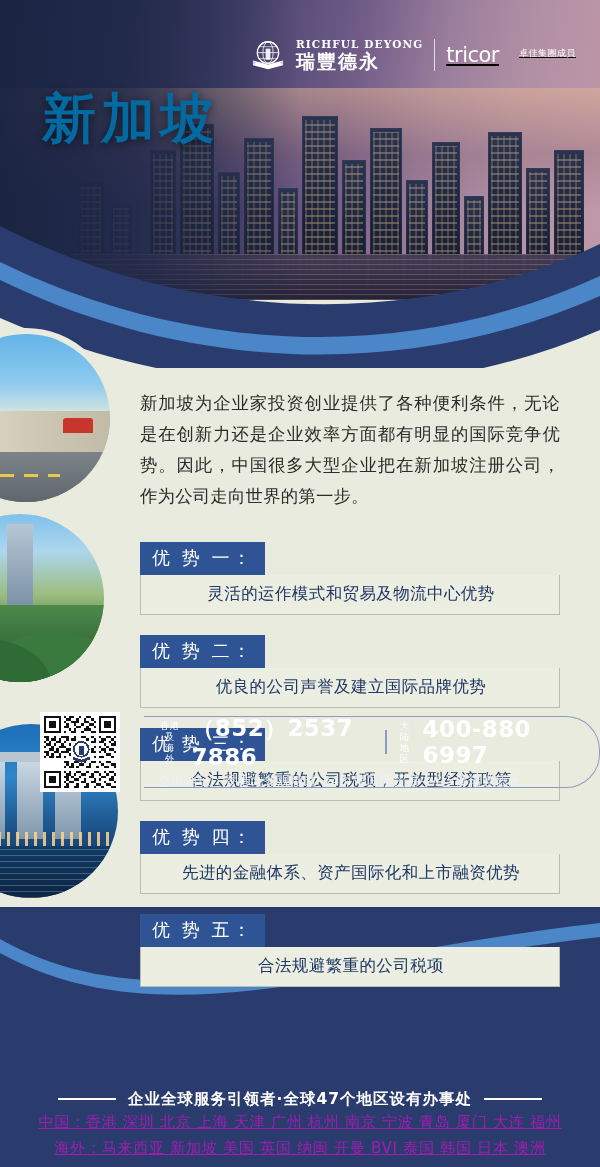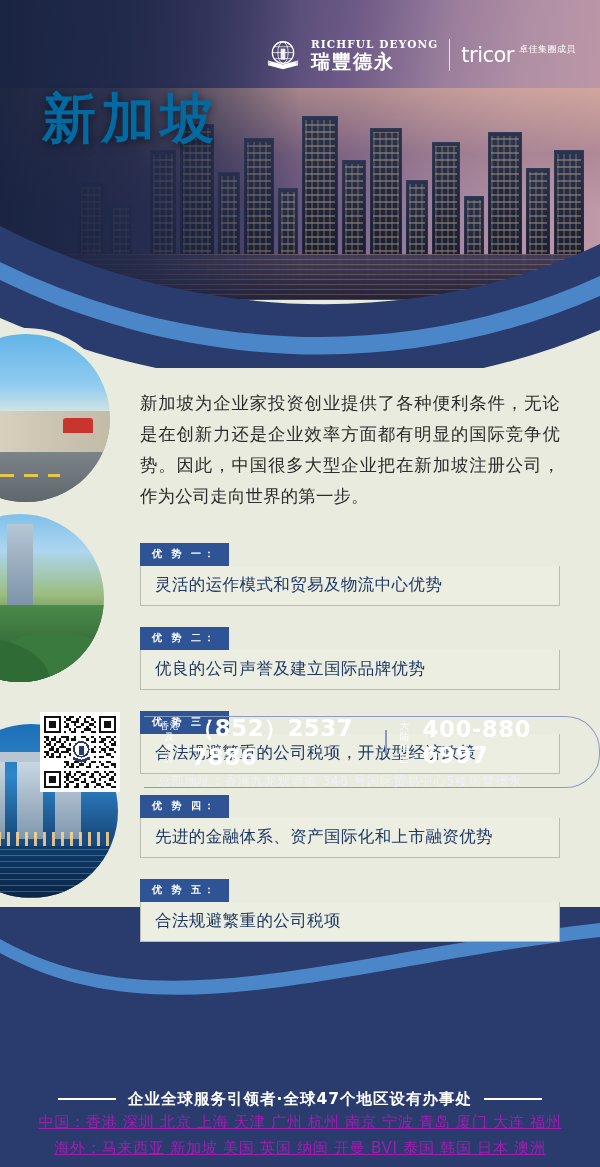--- a/index.html
+++ b/index.html
@@ -70,21 +70,21 @@
   .brand-cn { display:flex; flex-direction:column; line-height:1; }
   .brand-en {
     color:#fff; font-size:10.5px; font-weight:bold; letter-spacing:1.1px;
     font-family:"DejaVu Serif","Liberation Serif",serif;
     margin-bottom:3px;
   }
   .brand-han {
     color:#fff; font-size:19px; font-weight:bold; letter-spacing:2px;
   }
   .brand-sep { width:1px; height:32px; background:rgba(255,255,255,.75); margin:0 2px; }
-  .tricor-wrap { display:flex; align-items:flex-start; gap:5px; }
+  .tricor-wrap { display:flex; align-items:center; gap:20px;text-decoration:underline; }
   .tricor {
     color:#fff; font-size:21px; letter-spacing:-.5px; font-weight:500;
     font-family:"DejaVu Sans","Liberation Sans",sans-serif;
   }
   .tricor-sub { color:#fff; font-size:9px; letter-spacing:.5px; padding-bottom:3px; }
 
   
   .hero-title {
     position:absolute; left:42px; top:83px; z-index:5;
     color:#0369a1; font-size:54px; font-weight:bold; letter-spacing:5px;
@@ -148,32 +148,33 @@
   .body-wrap { position:absolute; left:140px; top:388px; width:420px; z-index:9; }
   .intro {
     color:#2c2c2c; font-size:17.4px; line-height:31px; letter-spacing:.2px;
     text-align:justify;
   }
   .adv-list { margin-top:30px; }
   .adv-item { margin-bottom:20px; }
   .adv-label {
     display:inline-block;
     background:#2e5496; color:#fff;
-    font-size:10px; font-weight:bold; letter-spacing:3px;
+    font-size:18px; font-weight:normal; letter-spacing:3px;
     padding:4px 12px 5px 12px;
     position:relative; z-index:2;
   }
   .adv-text {
     background:#eceee2;
     border:1px solid #b9bcae;
     border-top:none;
     color:#1f3864; font-size:16.5px;
     padding:8px 12px 9px 14px;
     margin-top:0;
     letter-spacing:.4px;
+    text-align:center;
   }
 
   
   .footer {
     position:absolute; left:0; bottom:0; width:600px; height:260px;
     background:#2a3c6e; z-index:6;
   }
   .contact-row {
     position:absolute; left:40px; top:712px; display:flex; align-items:center; gap:16px;
     z-index:11;

